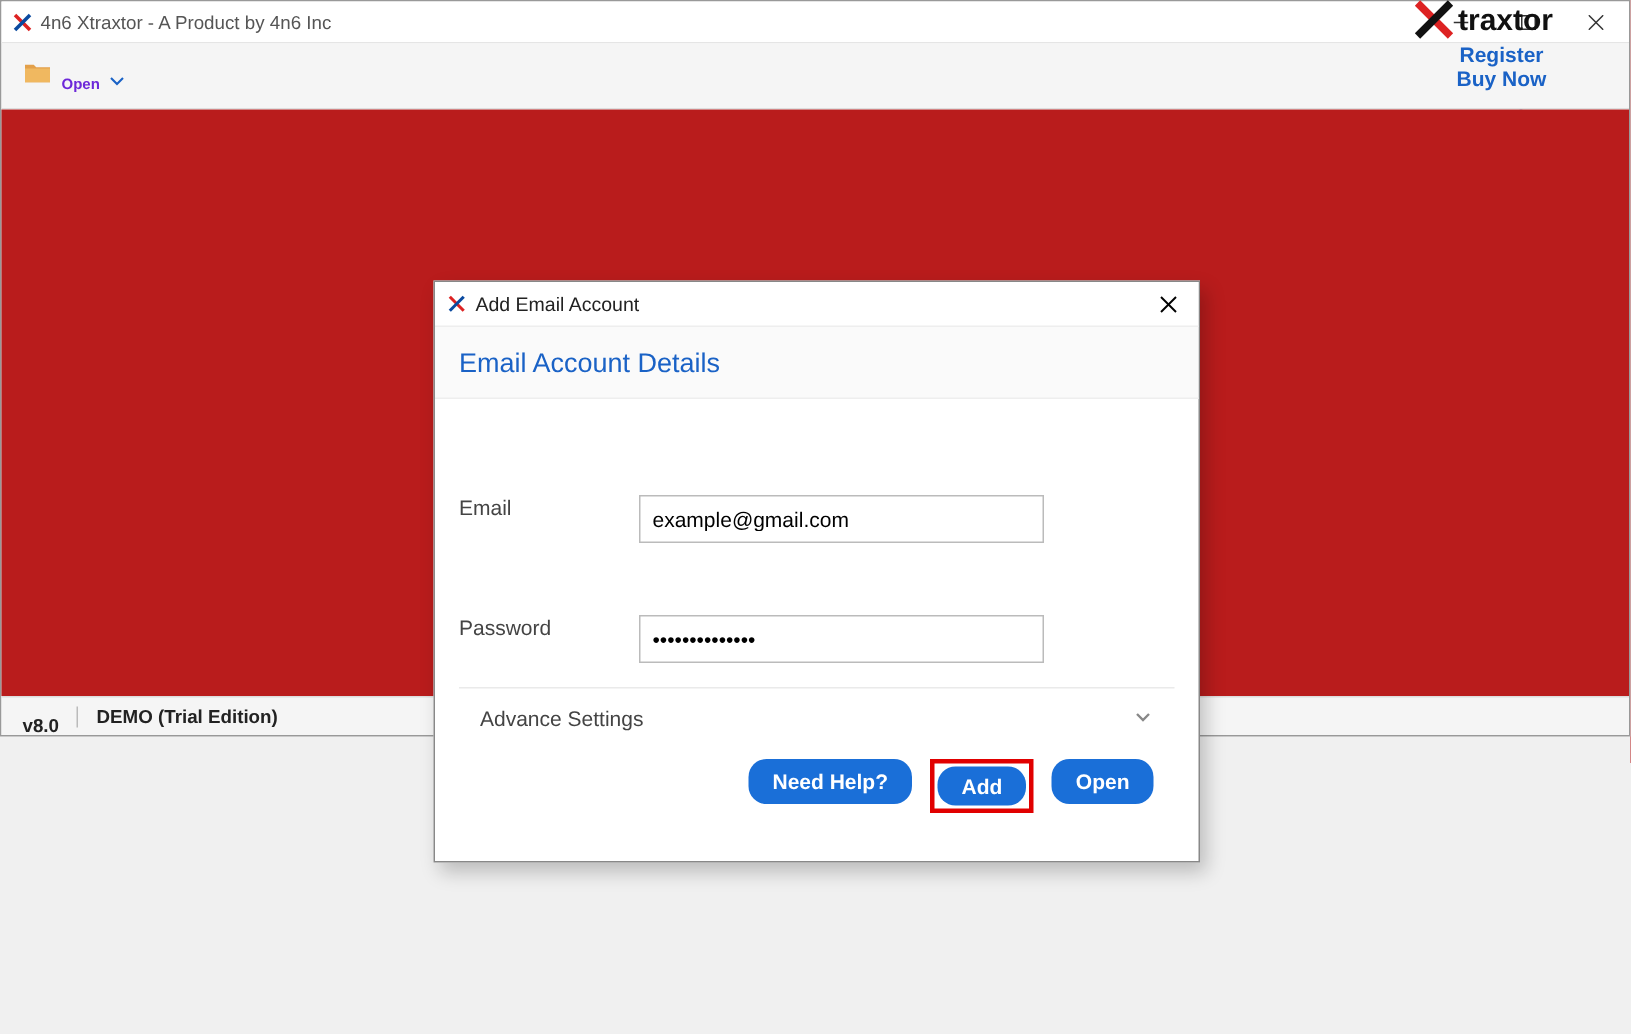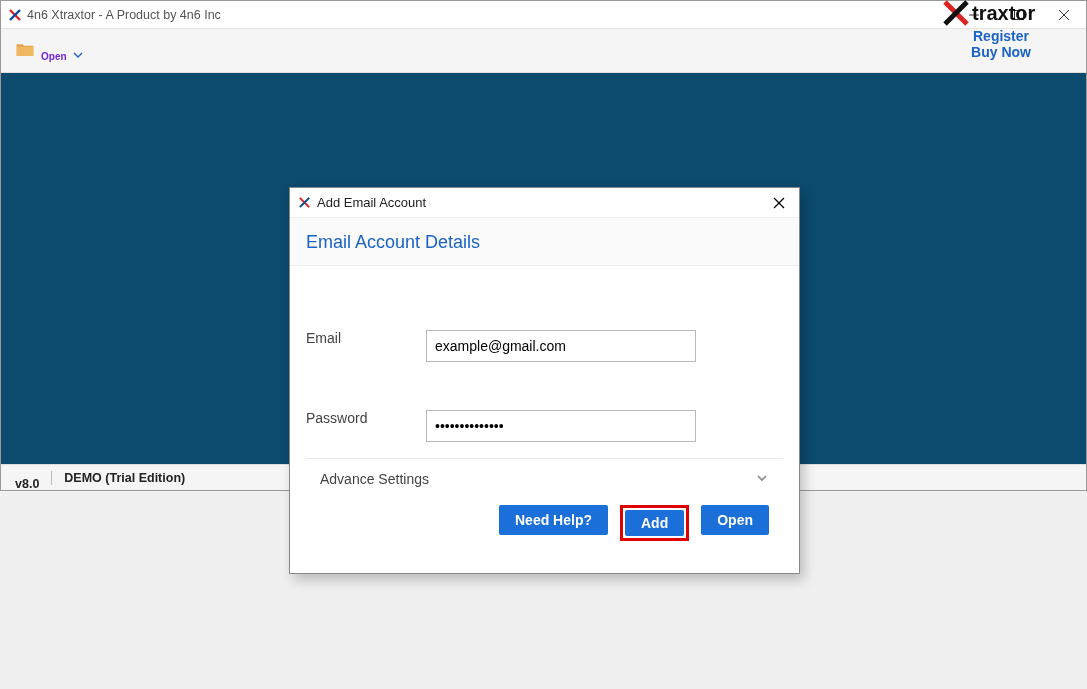--- a/index.html
+++ b/index.html
@@ -17,41 +17,41 @@
 .toolbar { height: 44px; background: #f5f5f5; display: flex; align-items: center; border-bottom: 1px solid #ddd; }
 .open-btn { display: flex; align-items: flex-end; margin-left: 14px; color: #6d28d9; font-weight: 600; font-size: 10px; gap: 6px; cursor: pointer; }
 .open-btn .folder { width: 20px; height: 20px; }
 .open-btn .caret { width: 10px; height: 10px; }
 .brand { margin-left: auto; display: flex; align-items: center; flex-direction: column; }
 .brand-logo { margin-right: 14px; display:flex; align-items:center; }
 .blink { color: #1a62c6; font-size: 14px; font-weight: 600; margin-right: 26px; cursor: pointer; }
 .more-btn { width: 38px; height: 44px; display: flex; align-items: center; justify-content: center; color: #1a62c6; cursor: pointer; }
 
 
-.content-area { flex: 1; background: #0c4a6e; position: relative; padding-left: 24px; }
+.content-area { flex: 1; background: #b91c1c; position: relative; padding-left: 24px; }
 
 
 .modal { position: absolute; left: 288px; top: 114px; width: 511px; background: #fff; border: 1px solid #888; box-shadow: 4px 6px 12px rgba(0,0,0,0.22); }
 .modal-title { height: 30px; display: flex; align-items: center; padding: 0 8px; border-bottom: 1px solid #eee; background:#fff;}
 .modal-title-icon { display: flex; margin-right: 6px; }
 .modal-title-text { font-size: 13px; color: #222; flex: 1; }
 .modal-close { width: 24px; height: 24px; display: flex; align-items: center; justify-content: center; cursor: pointer; }
 
 .modal-heading { padding: 14px 16px 12px 16px; font-size: 18px; color: #1a62c6; background: #fafafa; border-bottom: 1px solid #eee; font-weight: 400;}
 .modal-body { padding: 16px 16px 18px 16px; }
 .form-row { display: flex; align-items: flex-start; margin-bottom: 16px; margin-top: 48px; }
 .form-label { width: 120px; font-size: 14px; color: #444; }
 .form-input { width: 270px; height: 32px; border: 1px solid #bbb; font-size: 14px; padding: 0 8px; }
 
 .advance-row { display: flex; align-items: flex-start; padding: 12px 14px 12px 14px; margin-top: 8px; border-top: 1px solid #eaeaea; cursor: pointer; }
 .advance-label { font-size: 14px; color: #444; flex: 1; }
 .advance-chevron { color: #888; }
 
 .modal-footer { display: flex; justify-content: flex-end; gap: 12px; padding: 4px 14px 14px 14px; }
-.btn { background: #1a6fd8; color: #fff; border: none; height: 30px; padding: 0 16px; font-size: 14px; font-weight: 600; border-radius: 2px; cursor: pointer; }
+.btn { background: #1a6fd8; color: #fff; border: none; height: 30px; padding: 0 16px; font-size: 14px; font-weight: 600; border-radius: 12px; cursor: pointer; }
 .btn-add-wrap { border: 3px solid #e10000; padding: 2px; display: inline-flex; }
 .btn-add-wrap .btn { height: 26px; }
 
 
 .statusbar { height: 26px; background: #f5f5f5; border-top: 1px solid #ddd; display: flex; align-items: center; font-size: 12.5px; }
 .status-version { font-weight: 700; color: #222; margin: 12px 12px 0 14px; }
 .status-div { width: 1px; height: 14px; background: #bbb; margin-right: 12px; }
 .status-edition { font-weight: 700; color: #222; }
 </style>
 </head>

